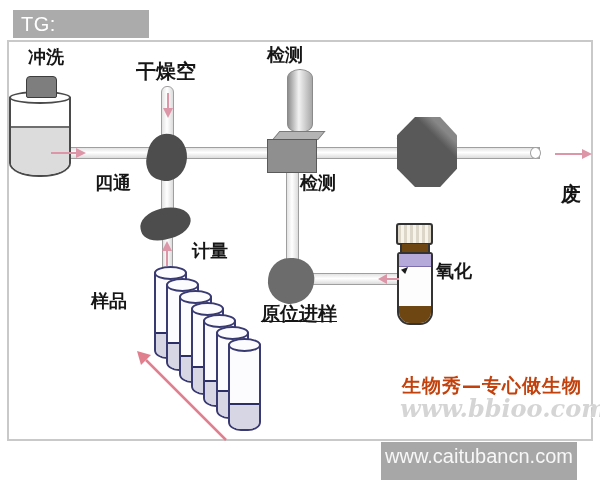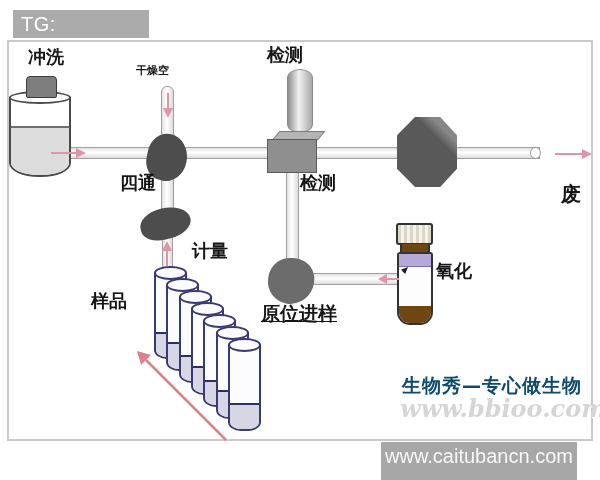--- a/index.html
+++ b/index.html
@@ -64,21 +64,21 @@
   .vial-mark{position:absolute;left:2px;top:13px;width:7px;height:7px;background:#1c1c1c;
     clip-path:polygon(0 40%,100% 0,60% 100%);}
   
   .ttube{position:absolute;width:29px;height:84px;background:#fcfcff;border:2px solid #3a3a72;
     border-radius:3px 3px 13px 13px / 3px 3px 9px 9px;box-sizing:content-box;}
   .ttube::before{content:'';position:absolute;left:-2px;top:-7px;width:100%;height:10px;
     border:2px solid #3a3a72;border-radius:50%;background:#fcfcff;}
   .ttube .liquid{position:absolute;left:0;right:0;bottom:0;background:#d6d6e4;
     border-top:2px solid #2e2e66;border-radius:0 0 11px 11px / 0 0 7px 7px;}
   
-  .wm1{left:402px;top:373px;font-size:19px;font-weight:bold;color:#0c4a6e;
+  .wm1{left:402px;top:373px;font-size:19px;font-weight:bold;color:#c2410c;
     text-shadow:1px 1px 0 #ffffff;letter-spacing:1px;
     font-family:"DejaVu Sans","Liberation Sans",sans-serif;}
   .wm2{left:400px;top:394px;font-size:24px;font-weight:bold;font-style:italic;color:#d5d5d5;
     text-shadow:1px 1px 0 #ffffff;font-family:"DejaVu Serif","Liberation Serif",serif;}
   
   .footbar{left:381px;top:442px;width:196px;height:44px;background:#a7a7a7;color:#f7f7f7;
     font-size:20px;line-height:28px;text-align:center;}
   svg.arr{position:absolute;overflow:visible;}
 </style>
 </head>
@@ -98,24 +98,24 @@
 <div class="abs pipe-v" style="left:286px;top:172px;height:92px;"></div>
 <div class="abs pipe-h" style="left:310px;top:273px;width:90px;"></div>
 
 <div class="abs bottle-body">
   <div class="bottle-liquid"></div>
 </div>
 <div class="abs bottle-mouth"></div>
 <div class="abs bottle-cap"></div>
 <div class="abs lbl" style="left:28px;top:47px;">冲洗</div>
 
-<div class="abs lbl" style="left:136px;top:61px;font-size:11px;">干燥空</div>
+<div class="abs lbl" style="left:136px;top:61px;font-size:20px;">干燥空</div>
 
 <div class="abs valve" style="left:147px;top:134px;width:40px;height:47px;border-radius:48% 56% 52% 46%;transform:rotate(12deg);"></div>
-<div class="abs lbl" style="left:95px;top:173px;margin-left:25px;">四通</div>
+<div class="abs lbl" style="left:95px;top:173px;">四通</div>
 
 <div class="abs valve" style="left:140px;top:208px;width:51px;height:31px;border-radius:50% 55% 50% 45%;transform:rotate(-14deg);"></div>
 <div class="abs lbl" style="left:192px;top:224px;margin-top:17px;">计量</div>
 
 <div class="abs lbl" style="left:267px;top:45px;">检测</div>
 <div class="abs cyl"></div>
 <div class="abs cube-top"></div>
 <div class="abs cube"></div>
 <div class="abs lbl" style="left:300px;top:173px;">检测</div>
 

